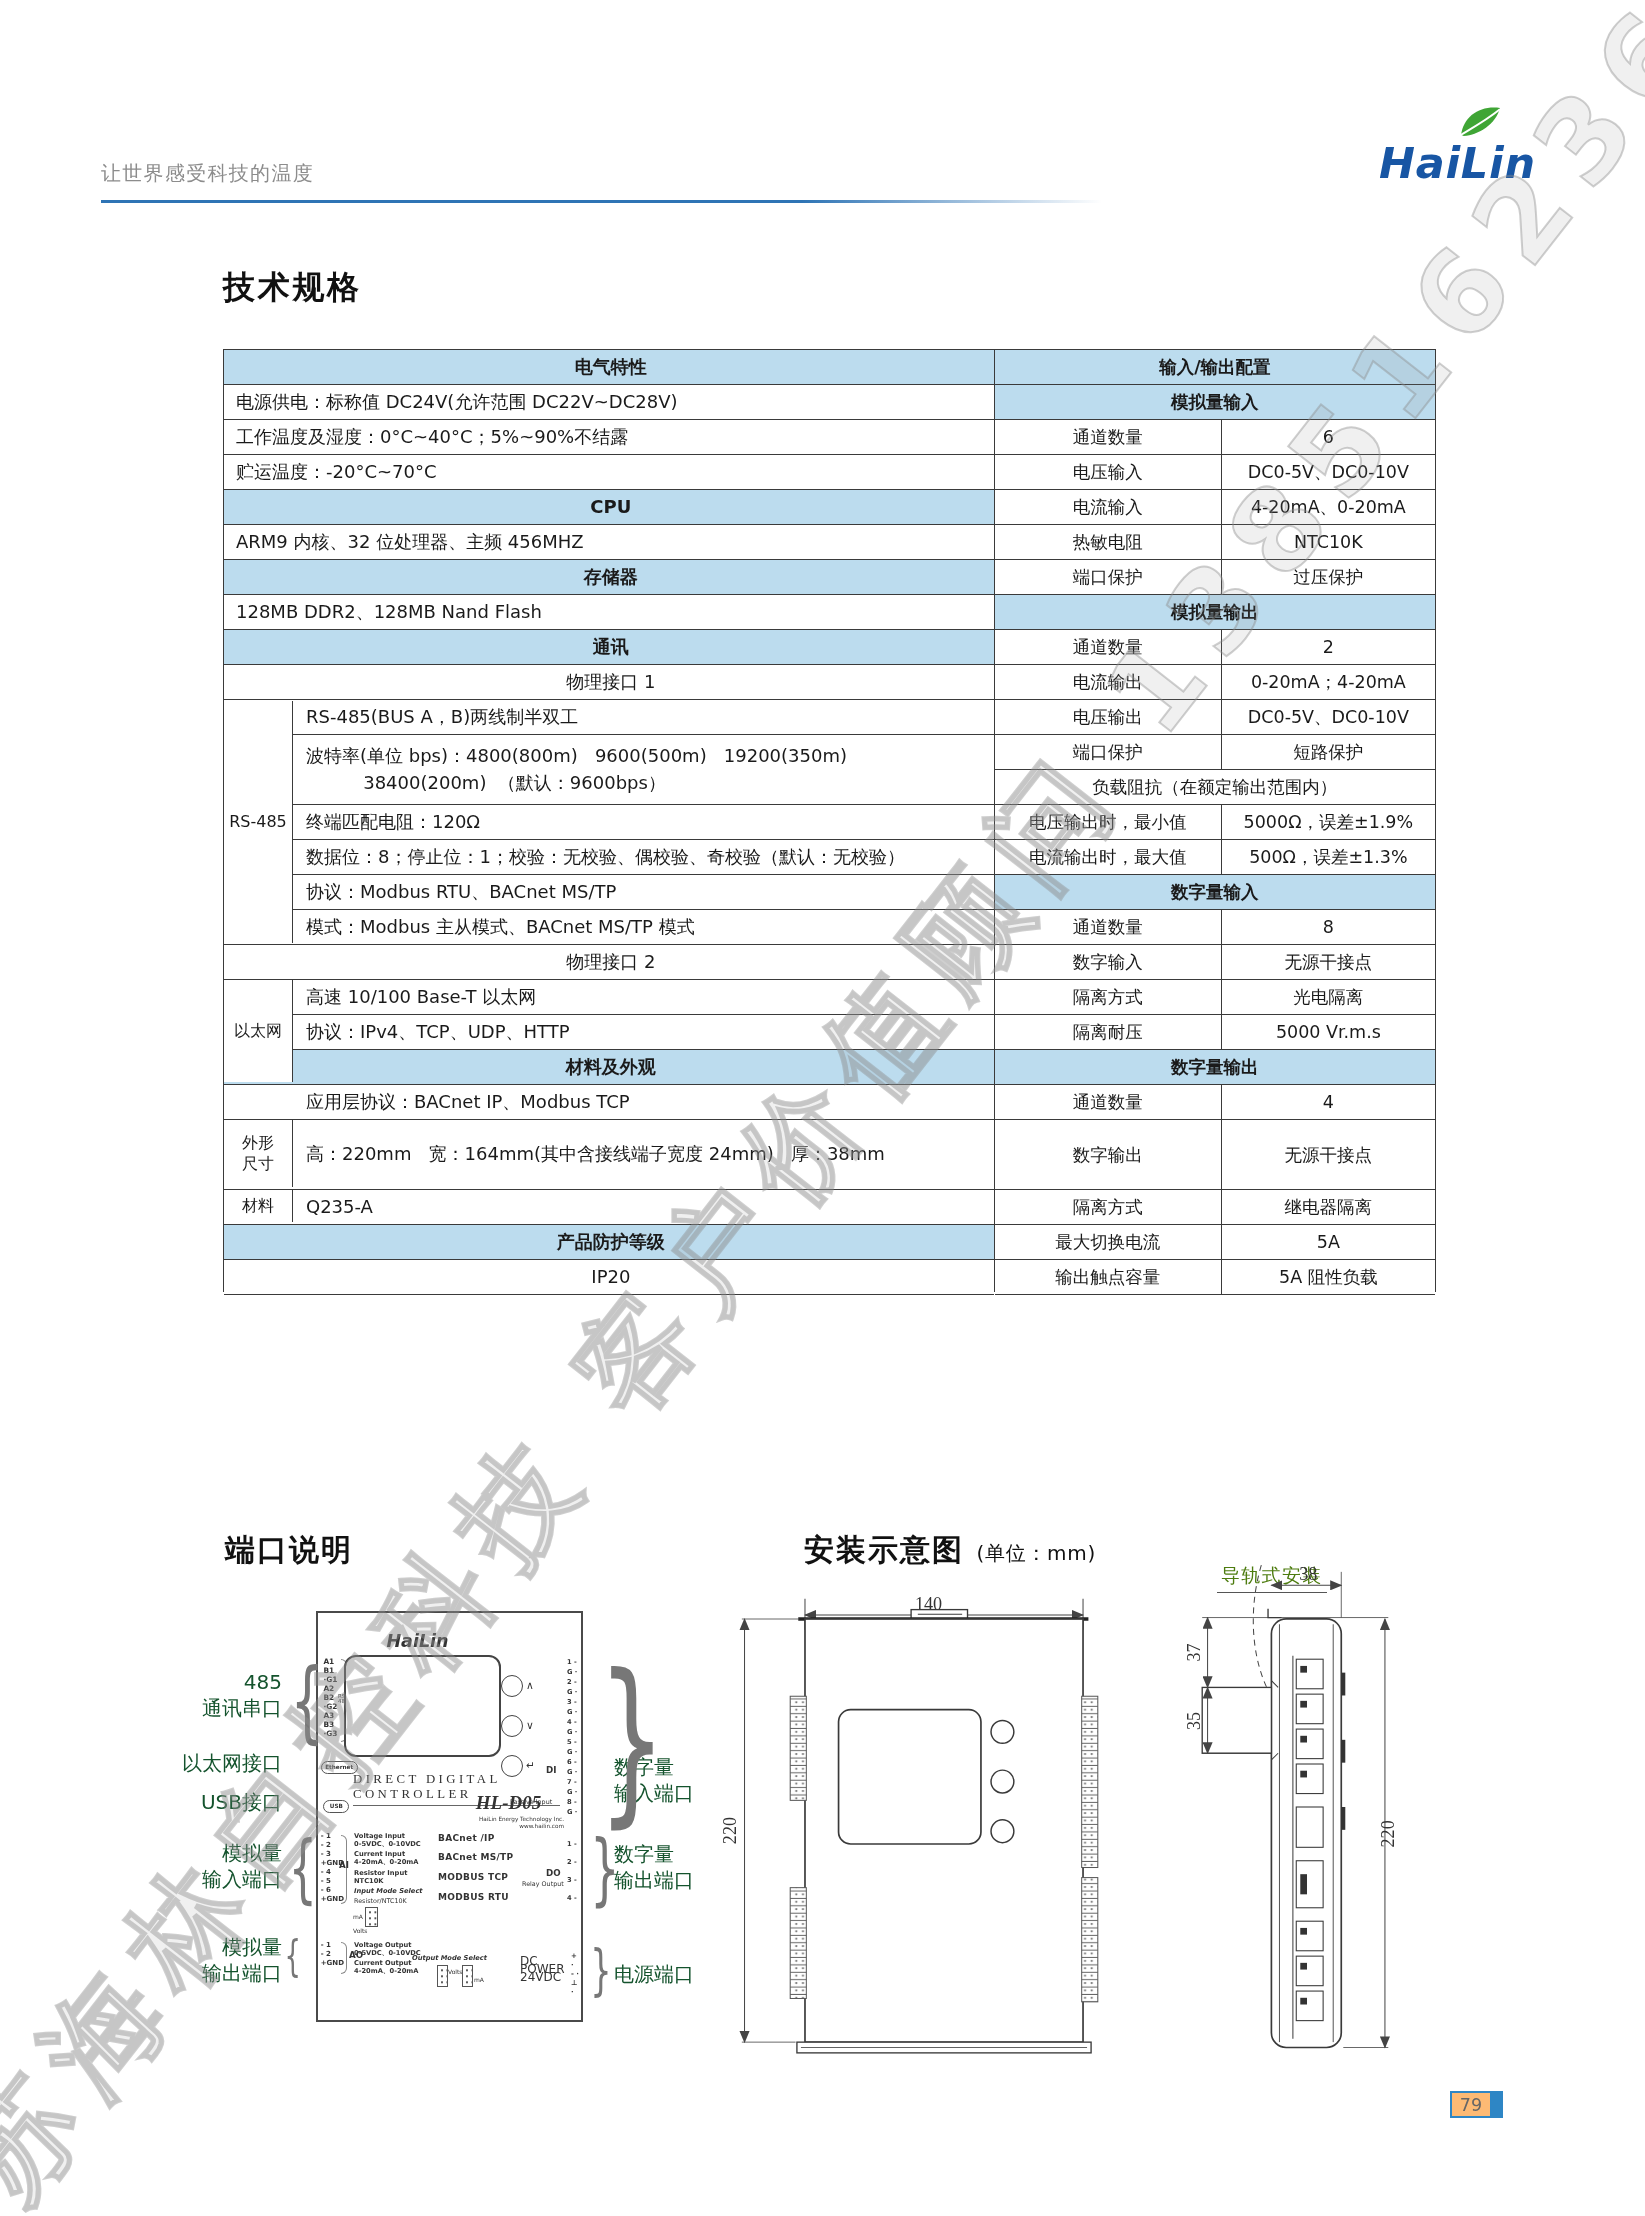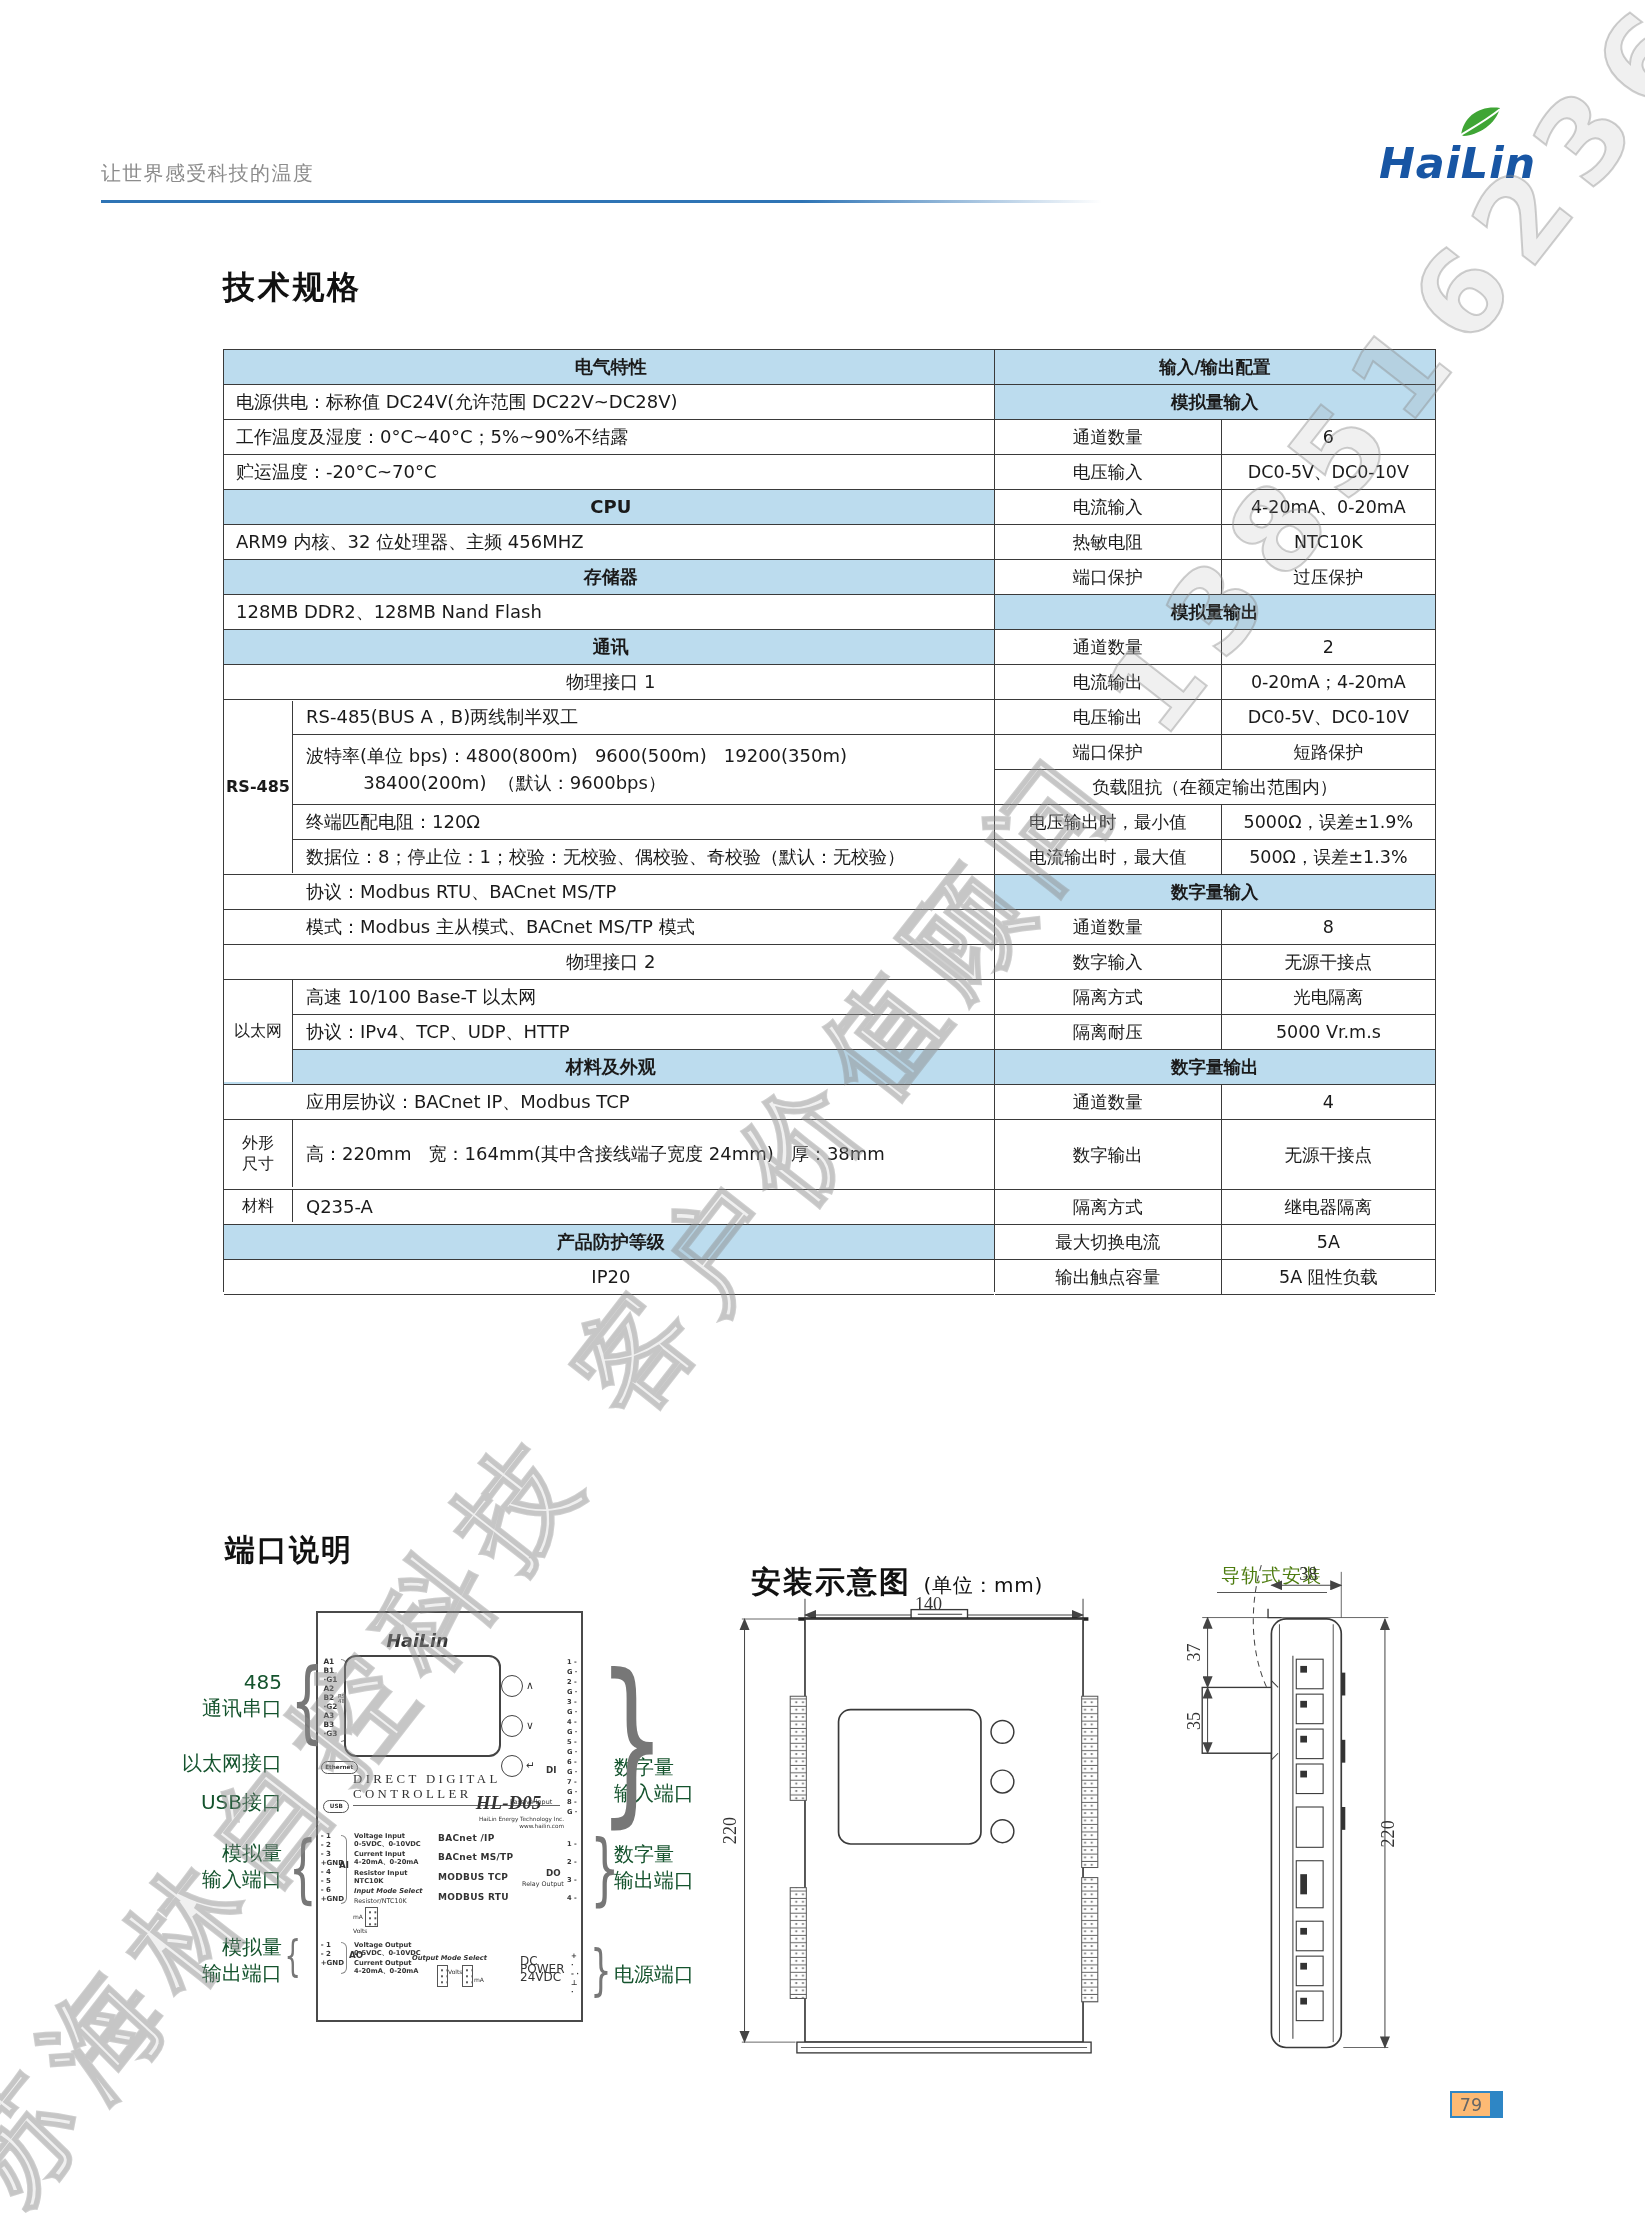--- a/index.html
+++ b/index.html
@@ -34,35 +34,35 @@
   .rrow{font-size:17.5px;}
   .rrow .rl,.rrow .rv,.rrow .rf{display:flex;align-items:center;justify-content:center;height:100%;box-sizing:border-box;text-align:center;}
   .rrow .rl{width:227px;border-right:1.3px solid #3a3a3a;}
   .rrow .rv{flex:1;}
   .rrow .rf{flex:1;}
   .rrow .rl:empty,.rrow .rv:empty,.rrow .rf:empty{display:none;border:none;}
   .rrow.k-section{background:#bcdcee;font-weight:bold;}
   .grp{position:absolute;left:0;width:68px;background:#fff;border-right:1.3px solid #3a3a3a;
        display:flex;align-items:center;justify-content:center;text-align:center;
        font-size:16px;line-height:1.3;z-index:2;box-sizing:content-box;}
-  #g-rs485{top:351px;height:172px;font-weight:bold;}
+  #g-rs485{top:351px;height:242px;}
   #g-eth{top:630px;height:102px;}
   #g-dim{top:770px;height:67px;}
   #g-mat{top:840px;height:32px;}
 
   
   .wm{position:absolute;left:-638px;top:1102px;width:2822px;text-align:center;
       transform:rotate(-52deg);font-size:114px;font-weight:bold;letter-spacing:20px;white-space:nowrap;
       color:rgba(140,140,140,0.13);-webkit-text-stroke:2px rgba(140,140,140,0.42);
       z-index:6;pointer-events:none;}
 
   
   .h2{position:absolute;font-size:30px;font-weight:bold;color:#111;letter-spacing:2px;}
   #h-ports{left:225px;top:1530px;}
-  #h-install{left:751px;top:1530px;margin-top:32px;}
+  #h-install{left:804px;top:1530px;}
   #h-install .unit{font-size:20px;font-weight:normal;letter-spacing:0.7px;}
 
   
   .panel{position:absolute;left:316px;top:1611px;width:267px;height:411px;border:2px solid #4a4a4a;
          background:#fff;box-sizing:border-box;font-color:#333;}
   .panel div{position:absolute;color:#333;}
   .pl-logo{left:59px;top:17.5px;width:81px;text-align:center;font-size:17.5px;font-weight:bold;font-style:italic;color:#222;}
   .pl-serial{left:5.4px;top:44px;font-size:7.4px;font-weight:bold;line-height:9px;}
   .pl-rs485{left:20px;top:81px;font-size:5.4px;line-height:5.4px;color:#777;}
   .br-v{border:1.3px solid #888;border-left:none;border-radius:0 6.7px 6.7px 0;background:transparent !important;}

